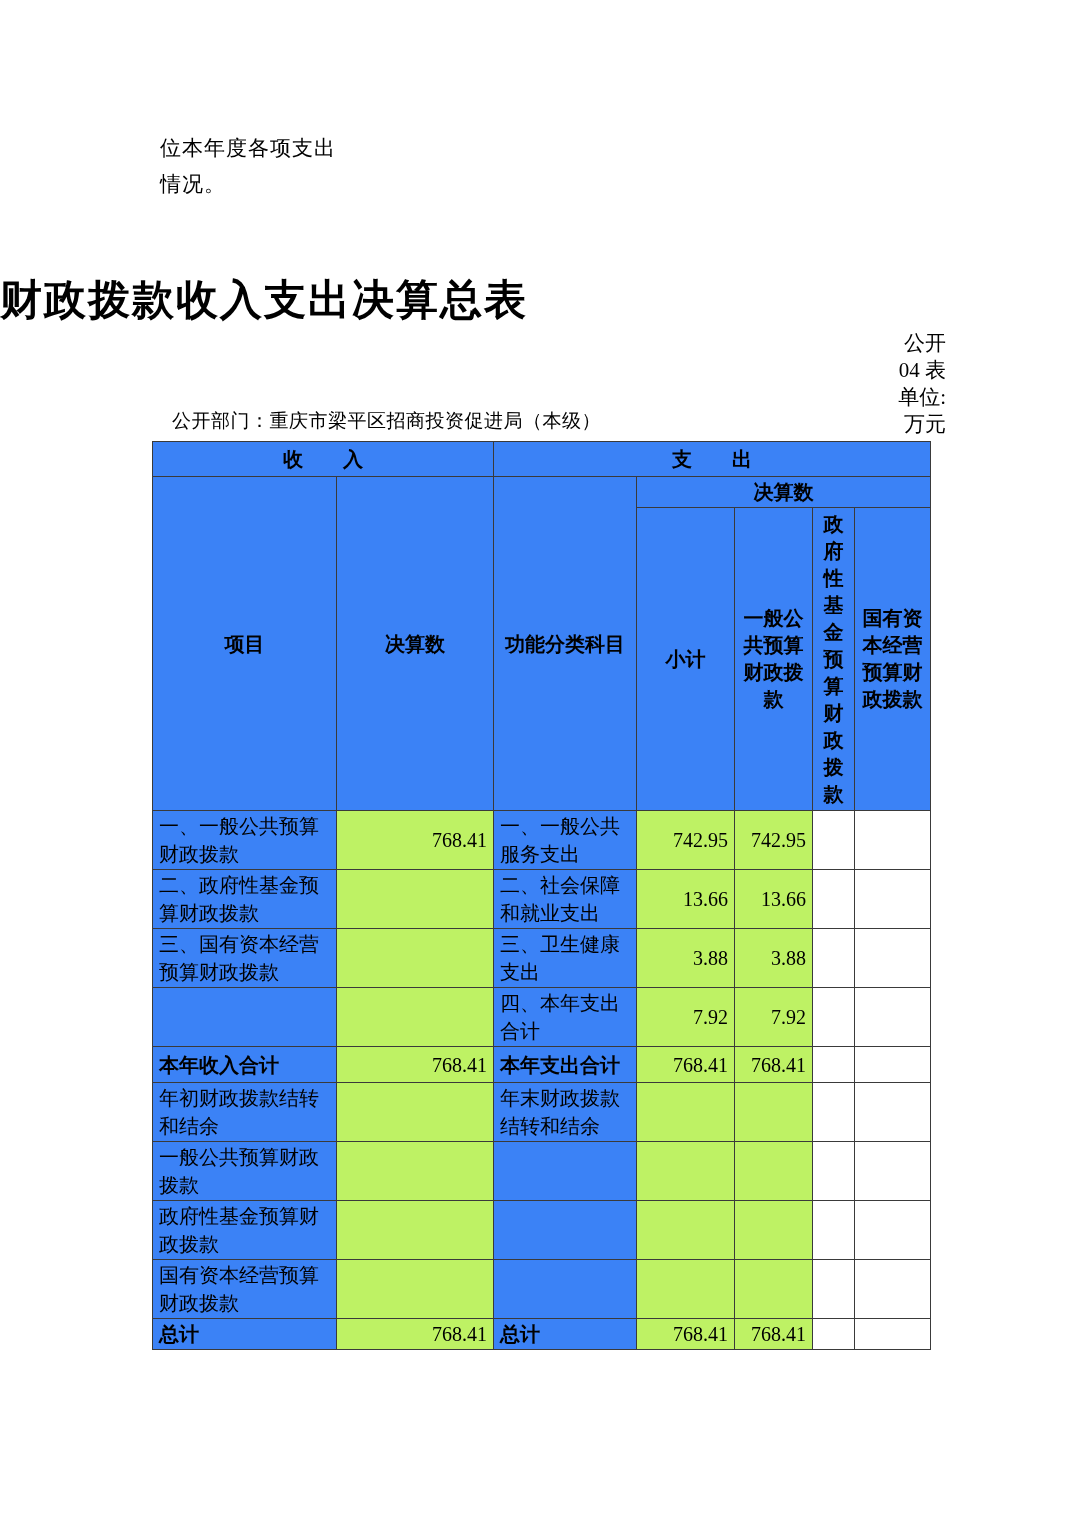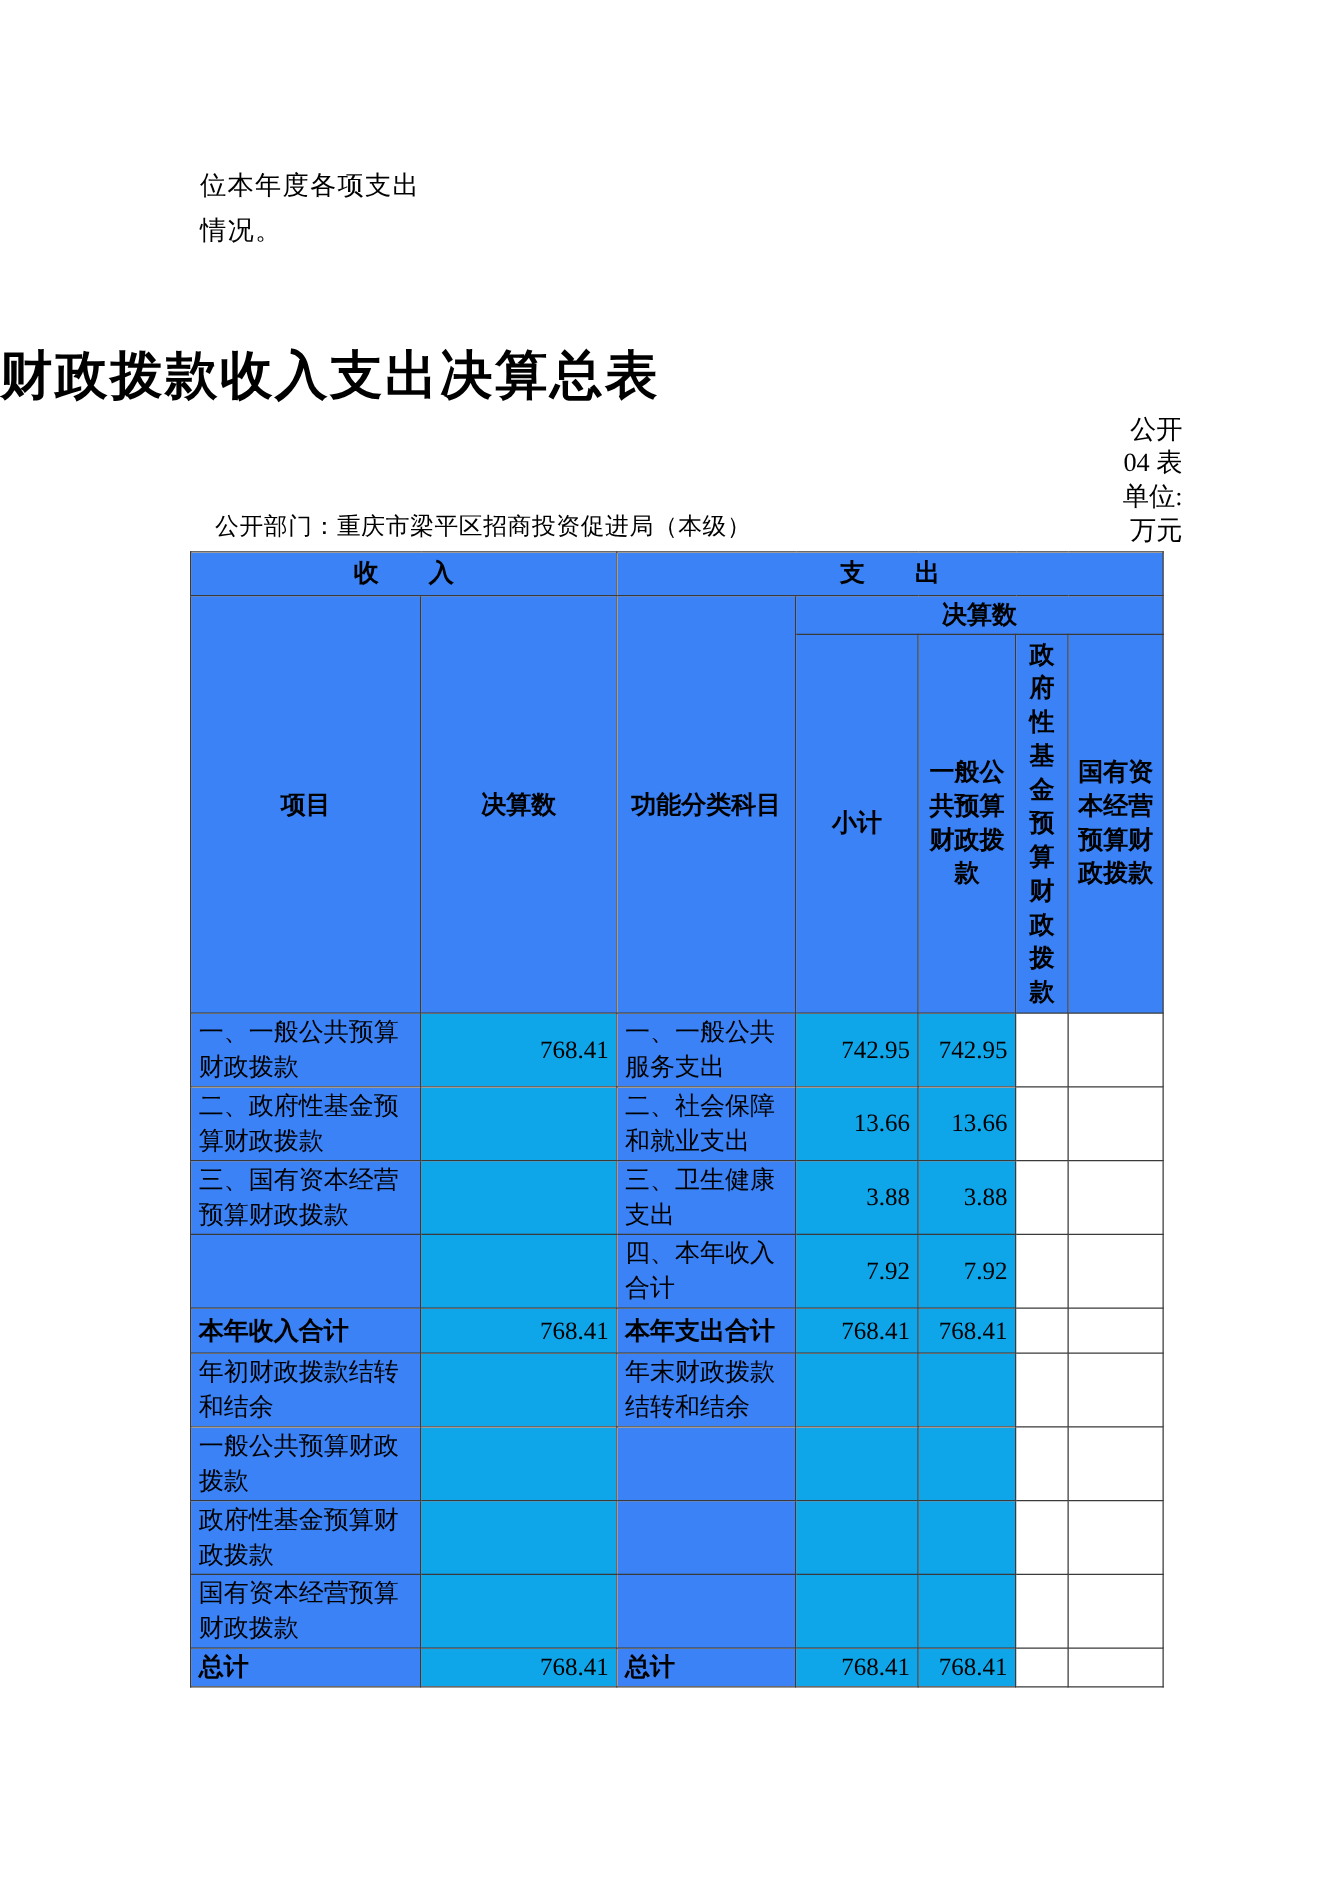--- a/index.html
+++ b/index.html
@@ -26,21 +26,21 @@
   table.fiscal {
     border-collapse: collapse; table-layout: fixed; width: 778px;
     font-size: 20px;
   }
   table.fiscal td {
     border: 1px solid #3a3a3a; padding: 1px 6px; vertical-align: middle;
     overflow: hidden; line-height: 28px; word-break: break-all;
   }
   td.gray  { background: #3b82f6; }
   td.white { background: #ffffff; }
-  td.thick { background: #0ea5e9; border: 2px solid #000; margin-left: 44px; }
+  td.thick { background: #bef264; border: 2px solid #000; margin-left: 44px; }
   td.hdr   { font-weight: bold; text-align: center; }
   td.lbl   { text-align: left; }
   td.num   { text-align: right; padding-right: 12px; font-family: "Liberation Serif", "DejaVu Serif", serif; }
   td.center{ text-align: left; }
   td.bold  { font-weight: bold; }
   td.indent{ padding-left: 32px; }
 
   tr.hrowC td { line-height: 27px; padding-top: 0; padding-bottom: 0; }
   td.pad-c5 { padding-left: 17px; padding-right: 17px; }
   td.pad-c6 { padding-left: 10px; padding-right: 10px; }
@@ -125,21 +125,21 @@
         <td class="gray lbl">三、卫生健康支出</td>
         <td class="thick num">3.88</td>
         <td class="thick num">3.88</td>
         <td class="white"></td>
         <td class="white"></td>
       </tr>
 
       <tr style="height:55px">
         <td class="gray lbl"></td>
         <td class="thick num"></td>
-        <td class="gray lbl">四、本年收入合计</td>
+        <td class="gray lbl">四、本年支出合计</td>
         <td class="thick num">7.92</td>
         <td class="thick num">7.92</td>
         <td class="white"></td>
         <td class="white"></td>
       </tr>
 
       <tr style="height:36px">
         <td class="gray center bold">本年收入合计</td>
         <td class="thick num">768.41</td>
         <td class="gray center bold">本年支出合计</td>

